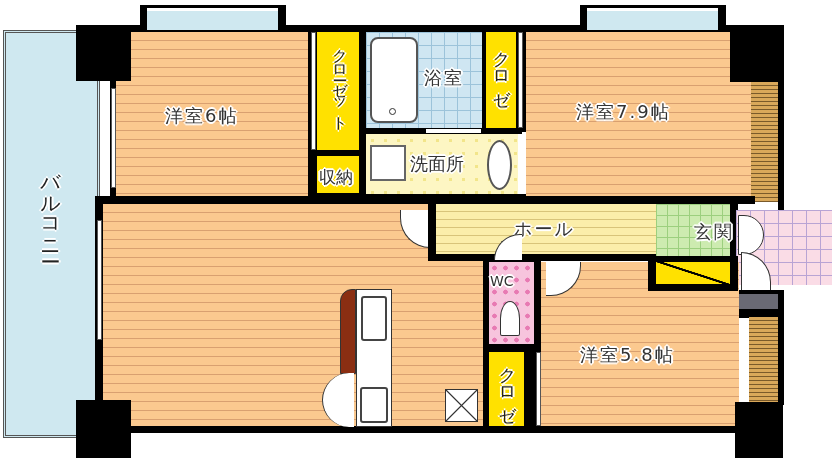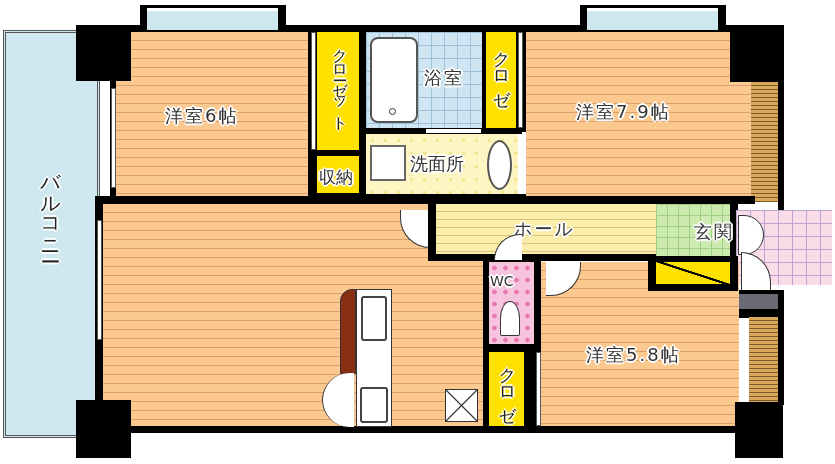--- a/index.html
+++ b/index.html
@@ -109,14 +109,14 @@
   <div class="abs" style="left:536px;top:352px;width:5px;height:74px;background:#fff;border:1px solid #555;"></div>
   <div class="abs" style="left:494px;top:234px;width:28px;height:26px;background:#fff;border:1.5px solid #333;border-radius:30px 0 0 0;border-right:none;border-bottom:none;"></div>
 
   <div class="abs wood" style="left:541px;top:262px;width:198px;height:164px;"></div>
   <div class="abs black" style="left:648px;top:256px;width:90px;height:35px;"></div>
   <div class="abs yellow" style="left:656px;top:262px;width:74px;height:22px;background-image:linear-gradient(18deg,transparent 47%,#000 48%,#000 52%,transparent 53%);"></div>
   <div class="abs" style="left:546px;top:262px;width:35px;height:34px;background:#fff;border:1.5px solid #333;border-radius:0 0 30px 0;border-top:none;border-left:none;"></div>
   <div class="abs stairs" style="left:749px;top:317px;width:30px;height:85px;"></div>
   <div class="abs black" style="left:778px;top:315px;width:6px;height:90px;"></div>
   <div class="abs black" style="left:735px;top:402px;width:48px;height:56px;"></div>
-  <div class="abs label" style="left:580px;top:343px;margin-left:6px;">洋室5.8帖</div>
+  <div class="abs label" style="left:580px;top:343px;">洋室5.8帖</div>
 </div>
 
 </body></html>

